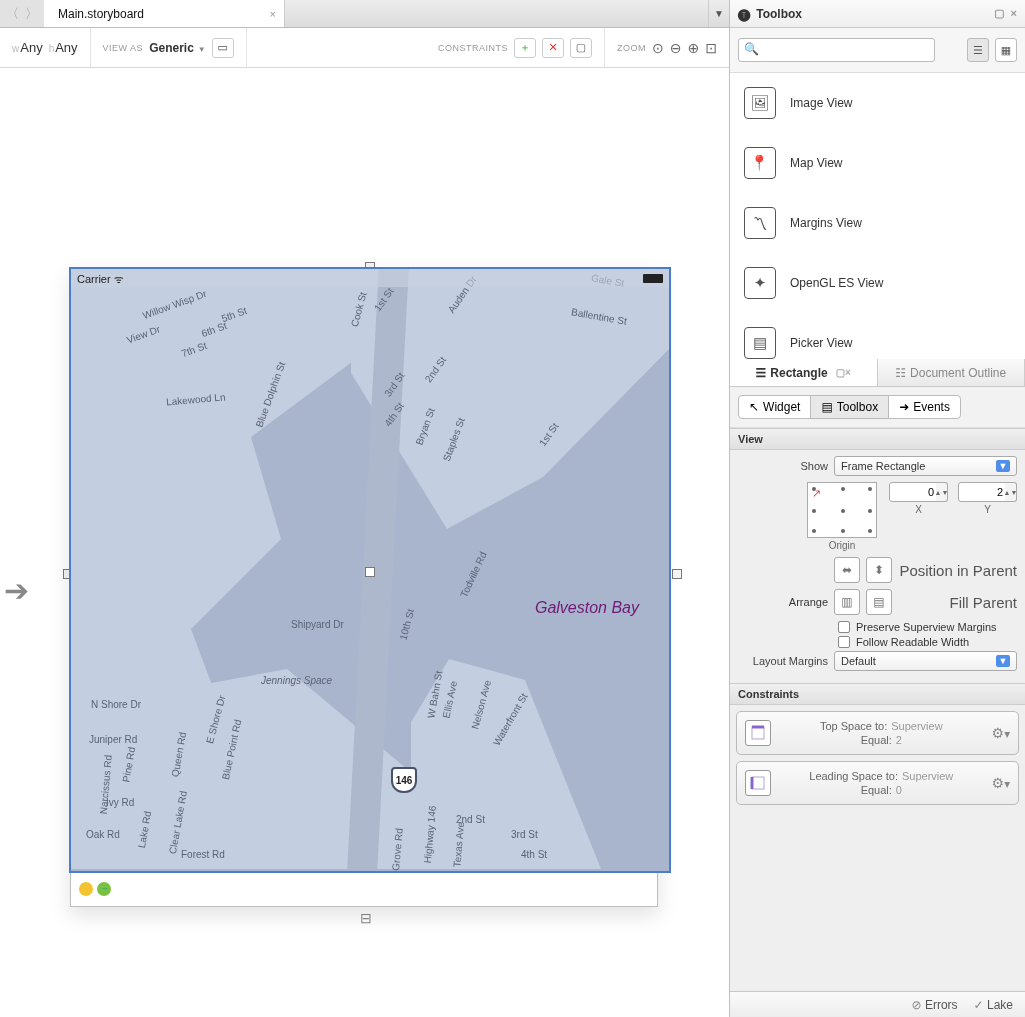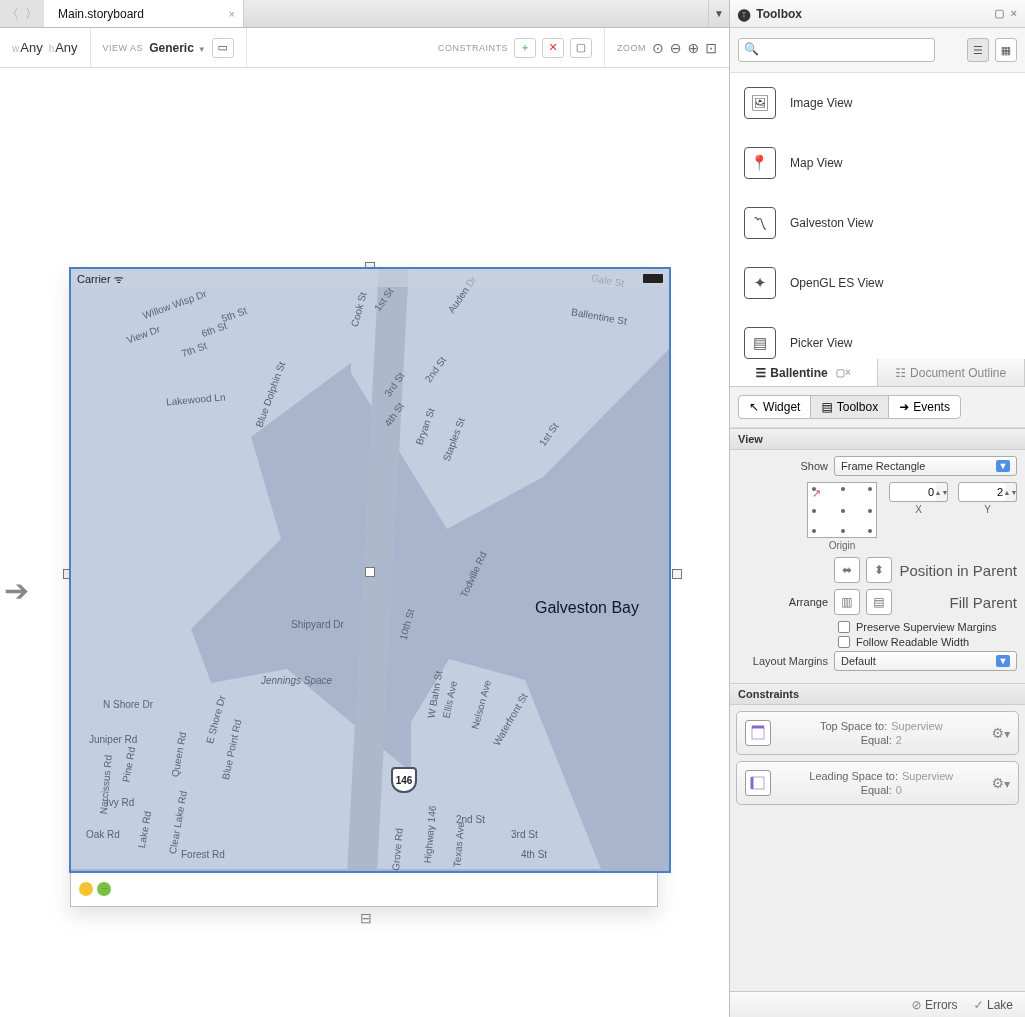--- a/index.html
+++ b/index.html
@@ -36,21 +36,21 @@
 
 .canvas { flex: 1; background: #fff; position: relative; overflow: hidden; }
 .arrow-left { position:absolute; left:4px; top:505px; font-size:30px; color:#888; }
 .device { position:absolute; left:70px; top:200px; width:588px; height:639px; border:1px solid #bdbdbd; box-shadow:0 8px 20px rgba(0,0,0,0.12); background:#fff; }
 .map { width:598px; height:602px; margin:0 auto; background:#a8b5cd; outline:2px solid #4a7ec8; position:relative; overflow:hidden; }
 .statusbar { height:18px; background:rgba(200,210,225,0.6); display:flex; align-items:center; justify-content:space-between; padding:0 6px; font-size:11px; color:#222; position:relative; z-index:2;}
 .battery { width:20px; height:9px; background:#222; border-radius:1px; }
 .land { position:absolute; background:#c3ceE0; }
 .road { position:absolute; background:#aeb8cc; }
 .maplabel { position:absolute; font-size:10px; color:#5a6375; white-space:nowrap; }
-.maplabel.big { font-size:16px; color:#0f172a;}
+.maplabel.big { font-size:16px; font-style:italic; color:#701a75;}
 .hwy { position:absolute; width:26px;height:26px; border:2px solid #4a526a; border-radius:4px 4px 12px 12px; background:#fff; display:flex; align-items:center; justify-content:center; font-size:10px; font-weight:bold; color:#222;}
 .handle { position:absolute; width:10px; height:10px; background:#f4f4f4; border:1px solid #777; }
 .dock { height:35px; display:flex; align-items:center; gap:4px; padding:0 8px; }
 .dot { width:14px;height:14px;border-radius:50%; }
 .dot.y{background:#f4c430;} .dot.g{background:#7bc043; position:relative;}
 .dot.g::after{content:"→"; font-size:9px; position:absolute; left:3px; top:0; color:#2a5;}
 .below-handle { position:absolute; left:360px; top:842px; width:18px; height:14px; color:#888; font-size:14px;}
 
 
 .panel-header { height:28px; display:flex; align-items:center; padding:0 8px; gap:6px; background:linear-gradient(#fbfbfb,#eee); border-bottom:1px solid #c9c9c9; font-size:12px; font-weight:600; color:#333;}
@@ -111,21 +111,21 @@
 <body>
 
 <div class="app">
 
   <div class="left-pane">
     <div class="tabs-row">
       <div class="nav-arrows">
         <span>〈</span>
         <span>〉</span>
       </div>
-      <div class="tab active" style="width:200px">
+      <div class="tab active" style="width:241px">
         <span>Main.storyboard</span>
         <span class="close">×</span>
       </div>
       <div class="tab-spacer"></div>
       <div class="tab-drop">▼</div>
     </div>
 
     <div class="toolbar">
       <div class="tool-group">
         <span class="szlabel"><span class="cap">w</span><span class="big">Any</span></span>
@@ -197,21 +197,21 @@
           <div class="maplabel" style="left:360px;top:165px;transform:rotate(-70deg)">Staples St</div>
           <div class="maplabel" style="left:465px;top:160px;transform:rotate(-55deg)">1st St</div>
           <div class="maplabel" style="left:378px;top:300px;transform:rotate(-65deg)">Todville Rd</div>
           <div class="maplabel" style="left:320px;top:350px;transform:rotate(-75deg)">10th St</div>
           <div class="maplabel" style="left:340px;top:420px;transform:rotate(-80deg)">W Bahn St</div>
           <div class="maplabel" style="left:360px;top:425px;transform:rotate(-78deg)">Ellis Ave</div>
           <div class="maplabel" style="left:385px;top:430px;transform:rotate(-75deg)">Nelson Ave</div>
           <div class="maplabel" style="left:410px;top:445px;transform:rotate(-60deg)">Waterfront St</div>
           <div class="maplabel" style="left:220px;top:350px">Shipyard Dr</div>
           <div class="maplabel" style="left:190px;top:406px;font-style:italic">Jennings Space</div>
-          <div class="maplabel" style="left:32px;top:430px">N Shore Dr</div>
+          <div class="maplabel" style="left:20px;top:430px">N Shore Dr</div>
           <div class="maplabel" style="left:120px;top:445px;transform:rotate(-75deg)">E Shore Dr</div>
           <div class="maplabel" style="left:18px;top:465px">Juniper Rd</div>
           <div class="maplabel" style="left:85px;top:480px;transform:rotate(-80deg)">Queen Rd</div>
           <div class="maplabel" style="left:40px;top:490px;transform:rotate(-80deg)">Pine Rd</div>
           <div class="maplabel" style="left:130px;top:475px;transform:rotate(-78deg)">Blue Point Rd</div>
           <div class="maplabel" style="left:35px;top:528px">Ivy Rd</div>
           <div class="maplabel" style="left:15px;top:560px">Oak Rd</div>
           <div class="maplabel" style="left:55px;top:555px;transform:rotate(-80deg)">Lake Rd</div>
           <div class="maplabel" style="left:75px;top:548px;transform:rotate(-80deg)">Clear Lake Rd</div>
           <div class="maplabel" style="left:5px;top:510px;transform:rotate(-85deg)">Narcissus Rd</div>
@@ -253,37 +253,37 @@
           <div class="tb-item">
             <span class="tb-icon">🖼</span>
             <span>Image View</span>
           </div>
           <div class="tb-item">
             <span class="tb-icon">📍</span>
             <span>Map View</span>
           </div>
           <div class="tb-item">
             <span class="tb-icon">〽</span>
-            <span>Galveston View</span>
+            <span>Margins View</span>
           </div>
           <div class="tb-item">
             <span class="tb-icon">✦</span>
             <span>OpenGL ES View</span>
           </div>
           <div class="tb-item">
             <span class="tb-icon">▤</span>
             <span>Picker View</span>
           </div>
         </div>
     </div>
 
     <div class="props-tabs">
       <div class="props-tab active">
         <span>☰</span>
-        <span>Ballentine</span>
+        <span>Rectangle</span>
         <span class="winbtns"><span>▢</span><span>×</span></span>
       </div>
       <div class="props-tab" style="color:#888">
         <span>☷</span>
         <span>Document Outline</span>
       </div>
     </div>
 
     <div class="seg-row">
       <div class="seg">

